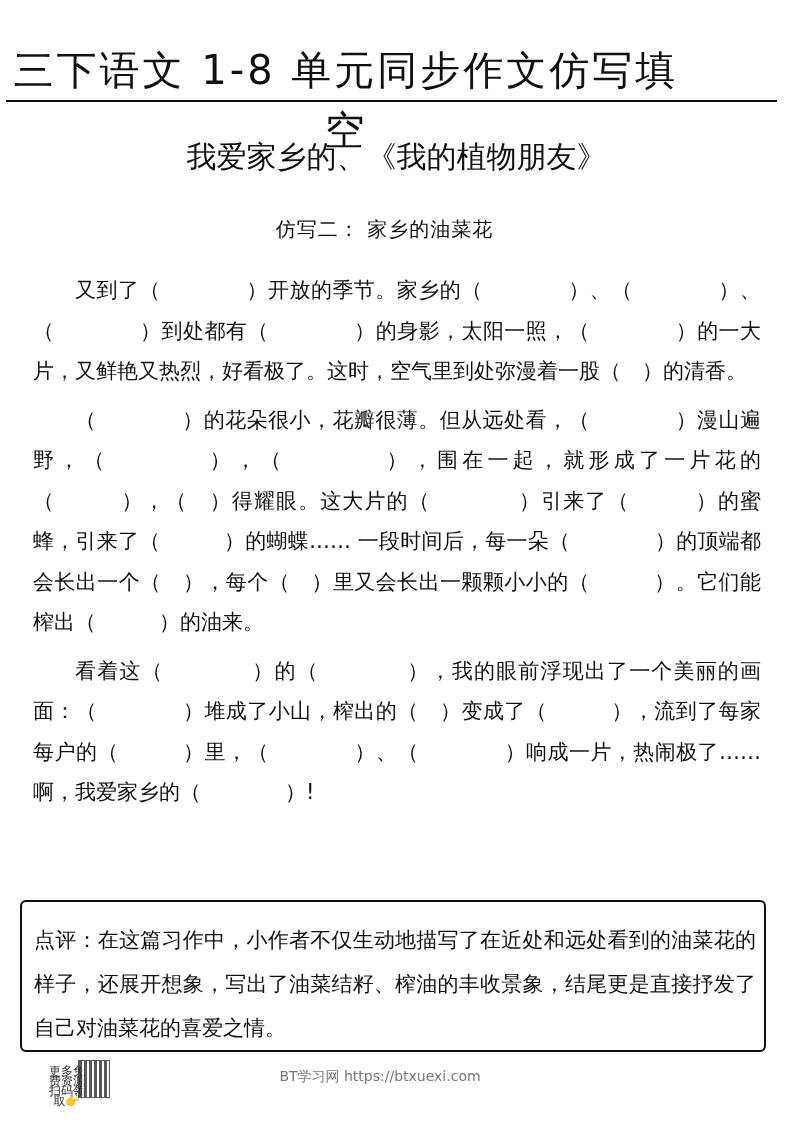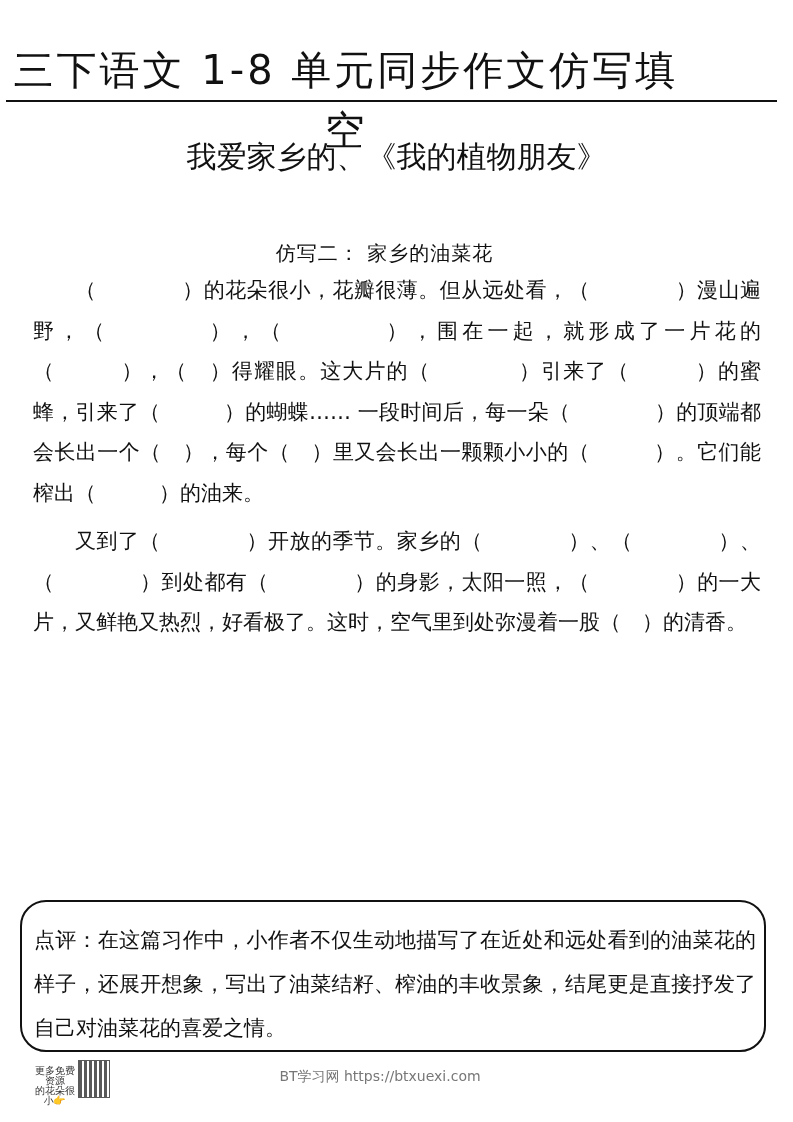--- a/index.html
+++ b/index.html
@@ -5,57 +5,58 @@
   html, body { margin: 0; padding: 0; background: #ffffff; }
   body { width: 793px; height: 1122px; position: relative; overflow: hidden;
          font-family: "DejaVu Serif", "Liberation Serif", serif; color: #111; }
   .main-title { position: absolute; left: 0; top: 40px; width: 692px; text-align: center;
                 font-family: "DejaVu Sans", sans-serif; font-size: 40px; letter-spacing: 3px;
                 font-weight: normal; line-height: 60px; }
   .title-rule { position: absolute; left: 6px; top: 100px; width: 771px; height: 2px; background: #111; }
   .unit-title { position: absolute; left: 0; top: 135px; width: 793px; text-align: center;
                 font-size: 30px; line-height: 44px; }
   .sub-title { position: absolute; left: 0; top: 214px; width: 769px; text-align: center;
-               font-size: 20px; line-height: 30px; letter-spacing: 1px; margin-top: 24px; }
+               font-size: 20px; line-height: 30px; letter-spacing: 1px; }
   .body-text { position: absolute; left: 33px; top: 270px; width: 728px; font-size: 21px;
                line-height: 40.5px; font-family: "DejaVu Sans", sans-serif; }
   .para { margin: 0 0 8px 0; text-indent: 2em; text-align: justify; }
   .comment-box { position: absolute; left: 20px; top: 900px; width: 746px; height: 152px;
-                 border: 2px solid #111; border-radius: 26px; box-sizing: border-box;
+                 border: 2px solid #111; border-radius: 6px; box-sizing: border-box;
                  padding: 16px 8px 0 12px; font-family: "DejaVu Sans", sans-serif;
                  font-size: 21px; line-height: 44px; text-align: justify; }
   .qr-area { position: absolute; left: 28px; top: 1060px; width: 90px; height: 42px; }
-  .qr-text { position: absolute; left: 4px; top: 6px; font-size: 10px; line-height: 10px;
+  .qr-text { position: absolute; left: 16px; top: 6px; font-size: 12px; line-height: 10px;
              font-family: "DejaVu Sans", sans-serif; width: 46px; text-align: center; color: #333; }
   .qr-code { position: absolute; left: 50px; top: 0; width: 32px; height: 38px;
              background:
                repeating-linear-gradient(90deg, #222 0 3px, #fff 3px 5px),
                #fff;
              opacity: 0.75; border: 1px solid #222; box-sizing: border-box; }
   .footer { position: absolute; left: 0; top: 1068px; width: 760px; text-align: center;
             font-family: "DejaVu Sans", sans-serif; font-size: 14px; color: #777; padding-left: 0; }
 </style>
 </head>
 <body>
 
 <div class="main-title">三下语文 1-8 单元同步作文仿写填空</div>
 <div class="title-rule"></div>
 <div class="unit-title">我爱家乡的、《我的植物朋友》</div>
 <div class="sub-title">仿写二：  家乡的油菜花</div>
 
 <div class="body-text">
+  <p class="para">又到了（　　　　）开放的季节。家乡的（　　　　）、（　　　　）、（　　　　）到处都有（　　　　）的身影，太阳一照，（　　　　）的一大片，又鲜艳又热烈，好看极了。这时，空气里到处弥漫着一股（　）的清香。</p>
   <p class="para">（　　　　）的花朵很小，花瓣很薄。但从远处看，（　　　　）漫山遍野，（　　　　），（　　　　），围在一起，就形成了一片花的（　　　），（　）得耀眼。这大片的（　　　　）引来了（　　　）的蜜蜂，引来了（　　　）的蝴蝶…… 一段时间后，每一朵（　　　　）的顶端都会长出一个（　），每个（　）里又会长出一颗颗小小的（　　　）。它们能榨出（　　　）的油来。</p>
-  <p class="para">又到了（　　　　）开放的季节。家乡的（　　　　）、（　　　　）、（　　　　）到处都有（　　　　）的身影，太阳一照，（　　　　）的一大片，又鲜艳又热烈，好看极了。这时，空气里到处弥漫着一股（　）的清香。</p>
+  <p class="para">看着这（　　　　）的（　　　　），我的眼前浮现出了一个美丽的画面：（　　　　）堆成了小山，榨出的（　）变成了（　　　），流到了每家每户的（　　　）里，（　　　　）、（　　　　）响成一片，热闹极了……啊，我爱家乡的（　　　　）!</p>
 </div>
 
 <div class="comment-box">
   <span>点评：在这篇习作中，小作者不仅生动地描写了在近处和远处看到的油菜花的样子，还展开想象，写出了油菜结籽、榨油的丰收景象，结尾更是直接抒发了自己对油菜花的喜爱之情。</span>
 </div>
 
 <div class="qr-area">
   <div class="qr-text">
     <div>更多免费资源</div>
-    <div>的花朵很小👉</div>
+    <div>扫码领取👉</div>
   </div>
   <div class="qr-code"></div>
 </div>
 
 <div class="footer">BT学习网 https://btxuexi.com</div>
 
 </body></html>

